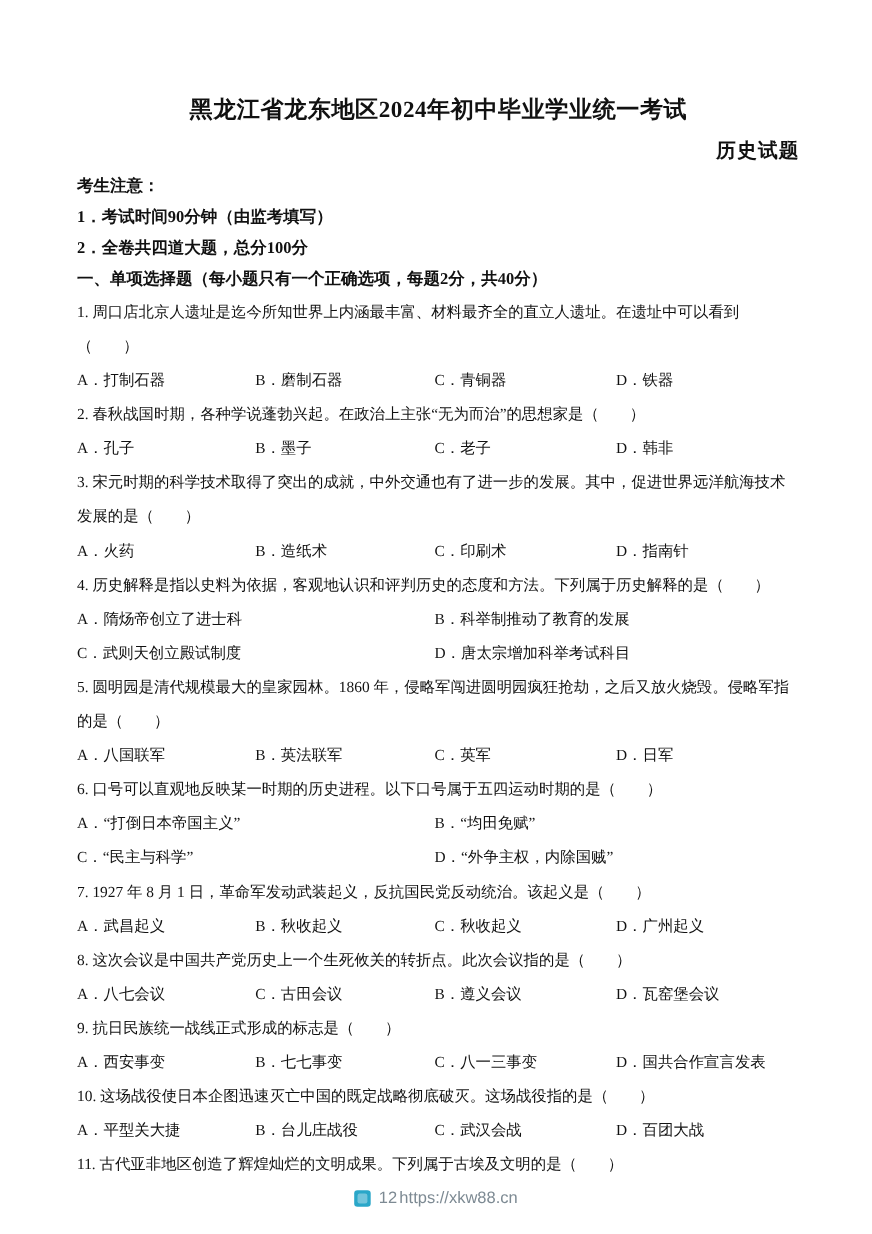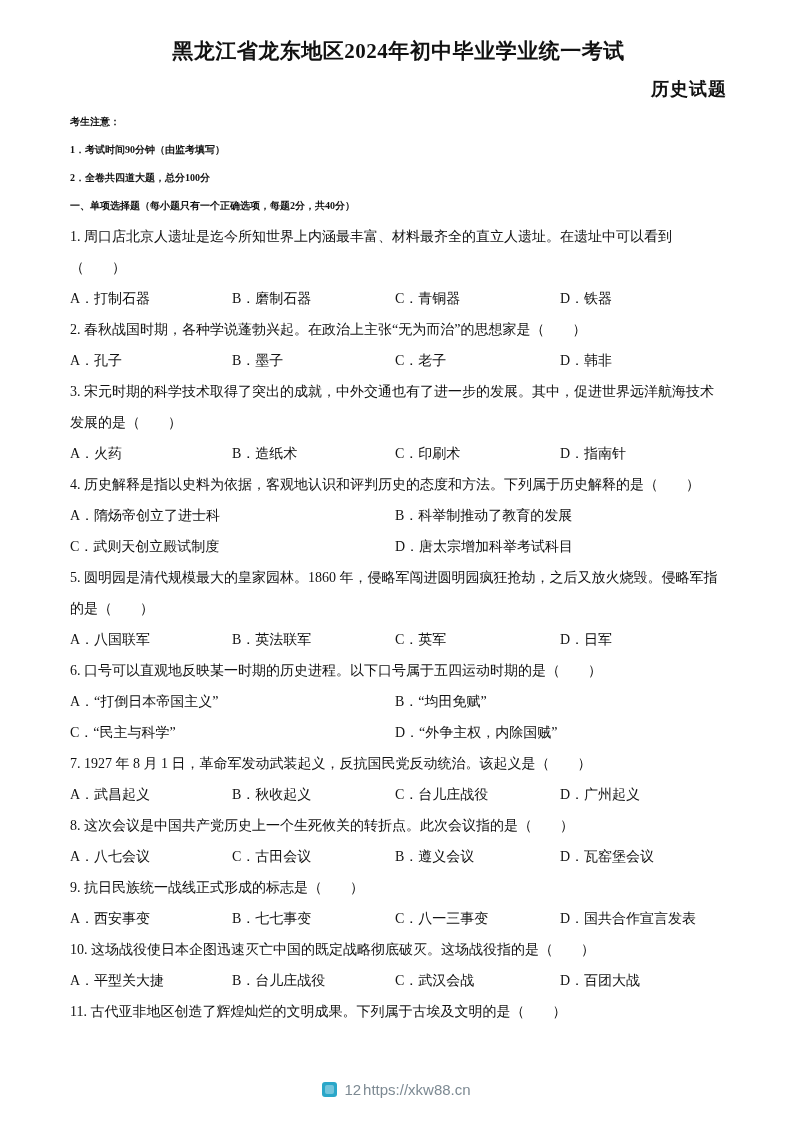--- a/index.html
+++ b/index.html
@@ -6,42 +6,42 @@
   html, body { background: #ffffff; }
   body {
     width: 793px;
     height: 1122px;
     position: relative;
     font-family: "Liberation Serif", "DejaVu Serif", serif;
     color: #111111;
     overflow: hidden;
   }
   .page {
-    padding: 36px 66px 0 70px;
+    padding: 84px 66px 0 70px;
   }
   .title {
     text-align: center;
     font-size: 21px;
     font-weight: bold;
     line-height: 1.45;
     letter-spacing: 0.5px;
   }
   .subtitle {
     text-align: right;
     font-size: 18px;
     font-weight: bold;
     margin-top: 11px;
     margin-bottom: 7px;
     letter-spacing: 1px;
   }
   .notice-heading,
   .notice-line,
   .section-title {
     font-weight: bold;
-    font-size: 10px;
+    font-size: 15px;
     line-height: 28px;
   }
   .questions { margin-top: 1px; }
   .stem {
     font-size: 14px;
     line-height: 31px;
     font-weight: normal;
   }
   .opts {
     font-size: 14px;
@@ -154,21 +154,21 @@
           <span class="opt">B．“均田免赋”</span>
           <span class="opt">C．“民主与科学”</span>
           <span class="opt">D．“外争主权，内除国贼”</span>
         </div>
       </div>
       <div class="question">
         <p class="stem">7. 1927 年 8 月 1 日，革命军发动武装起义，反抗国民党反动统治。该起义是（　　）</p>
         <div class="opts opts-4">
           <span class="opt">A．武昌起义</span>
           <span class="opt">B．秋收起义</span>
-          <span class="opt">C．台儿庄战役</span>
+          <span class="opt">C．秋收起义</span>
           <span class="opt">D．广州起义</span>
         </div>
       </div>
       <div class="question">
         <p class="stem">8. 这次会议是中国共产党历史上一个生死攸关的转折点。此次会议指的是（　　）</p>
         <div class="opts opts-4">
           <span class="opt">A．八七会议</span>
           <span class="opt">C．古田会议</span>
           <span class="opt">B．遵义会议</span>
           <span class="opt">D．瓦窑堡会议</span>

